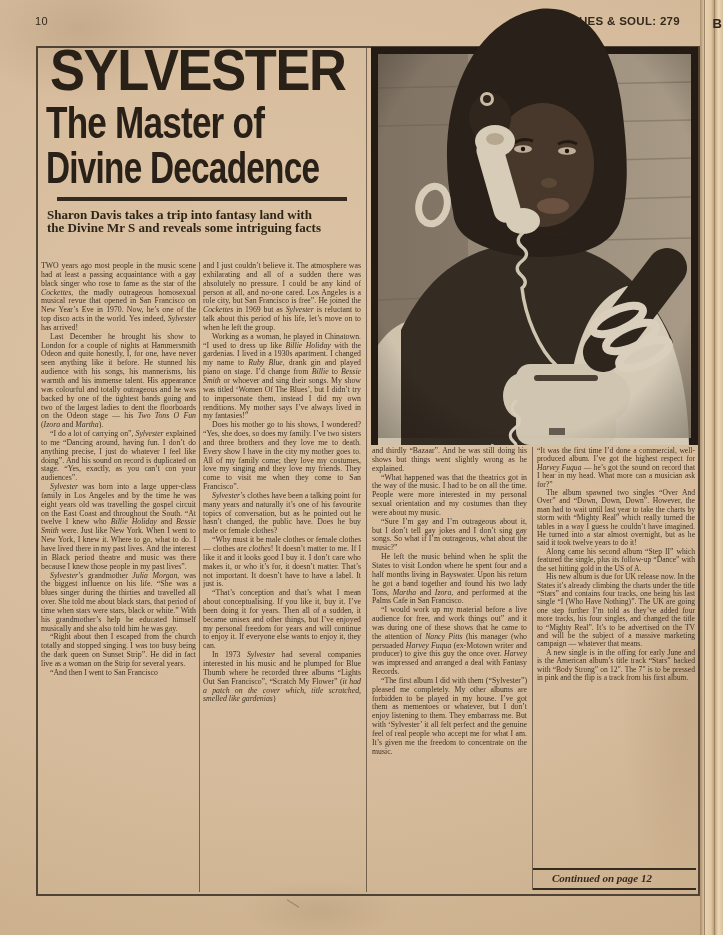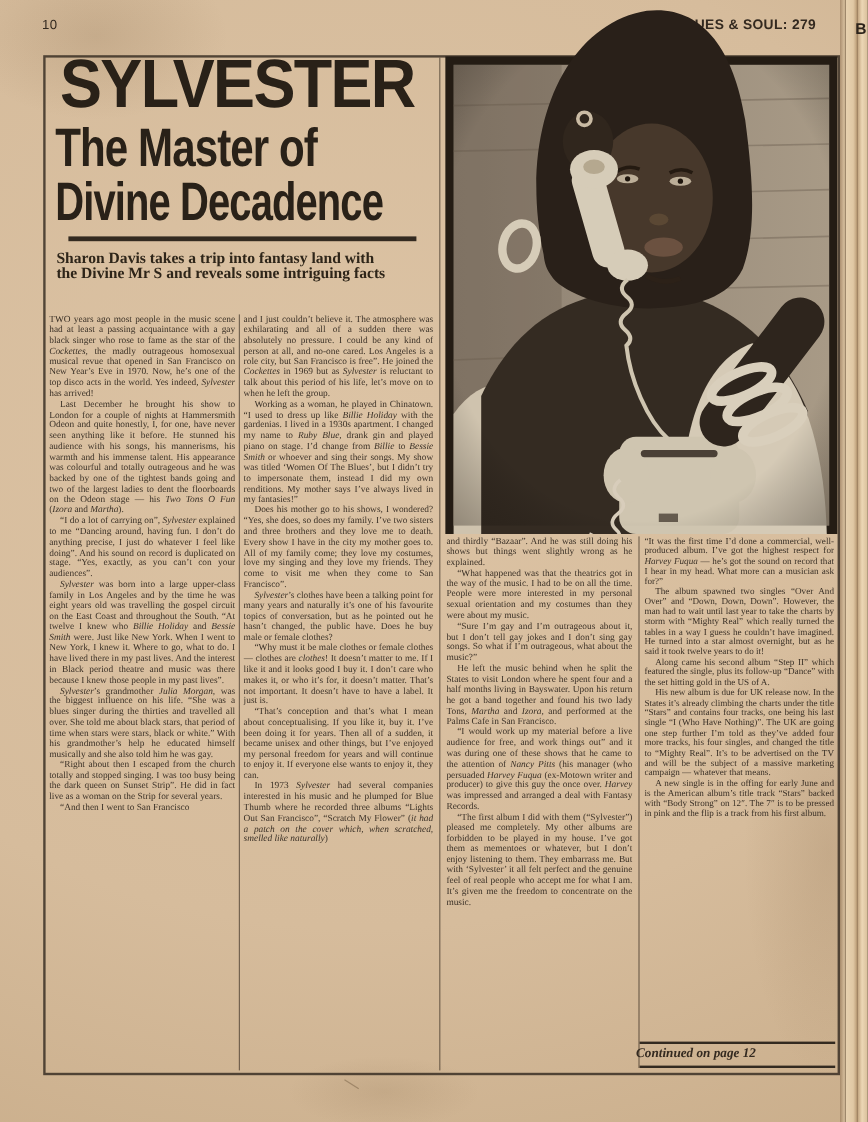--- a/index.html
+++ b/index.html
@@ -36,21 +36,21 @@
   .col p{margin:0;text-indent:9px;}
   .col p.noind{text-indent:0;}
   .col i{font-style:italic;}
   #col1{left:41px;top:262px;width:155px;height:629px;}
   #col2{left:203px;top:262px;width:158px;height:629px;}
   #col3{left:372px;top:447px;width:155px;height:443px;}
   #col4{left:537px;top:447px;width:158px;height:419px;font-size:7.6px;line-height:8.4px;}
   
   .photo-wrap{position:absolute;left:371px;top:0;width:327px;height:445px;z-index:2;}
   
-  .cont-text{position:absolute;left:530px;top:872px;width:156px;font-style:italic;
+  .cont-text{position:absolute;left:552px;top:872px;width:156px;font-style:italic;
              font-weight:700;font-size:11px;color:#342a20;z-index:1;}
   
   .page-edge{position:absolute;right:0;top:0;width:23px;height:935px;z-index:3;
     background:linear-gradient(90deg, rgba(137,108,77,.55) 0%, #e7d1af 22%,
                #e0c8a4 48%, #bb9c76 62%, #ecd7b5 80%, #d9bf9b 100%);}
   .edge-line{position:absolute;top:0;width:1px;height:935px;background:rgba(92,70,46,.5);}
   .next-letter{position:absolute;right:1px;top:16px;font-family:"Liberation Sans",sans-serif;
                font-weight:700;font-size:13px;color:#2d241b;z-index:4;}
   
   .stain{position:absolute;border-radius:50%;pointer-events:none;z-index:0;}
@@ -100,21 +100,21 @@
       <p>“Right about then I escaped from the church totally and stopped singing. I was too busy being the dark queen on Sunset Strip”. He did in fact live as a woman on the Strip for several years.</p>
       <p>“And then I went to San Francisco</p>
     </div>
   <div class="col" id="col2">
       <p class="noind">and I just couldn’t believe it. The atmosphere was exhilarating and all of a sudden there was absolutely no pressure. I could be any kind of person at all, and no-one cared. Los Angeles is a role city, but San Francisco is free”. He joined the <i>Cockettes</i> in 1969 but as <i>Sylvester</i> is reluctant to talk about this period of his life, let’s move on to when he left the group.</p>
       <p>Working as a woman, he played in Chinatown. “I used to dress up like <i>Billie Holiday</i> with the gardenias. I lived in a 1930s apartment. I changed my name to <i>Ruby Blue</i>, drank gin and played piano on stage. I’d change from <i>Billie</i> to <i>Bessie Smith</i> or whoever and sing their songs. My show was titled ‘Women Of The Blues’, but I didn’t try to impersonate them, instead I did my own renditions. My mother says I’ve always lived in my fantasies!”</p>
       <p>Does his mother go to his shows, I wondered? “Yes, she does, so does my family. I’ve two sisters and three brothers and they love me to death. Every show I have in the city my mother goes to. All of my family come; they love my costumes, love my singing and they love my friends. They come to visit me when they come to San Francisco”.</p>
       <p><i>Sylvester</i>’s clothes have been a talking point for many years and naturally it’s one of his favourite topics of conversation, but as he pointed out he hasn’t changed, the public have. Does he buy male or female clothes?</p>
       <p>“Why must it be male clothes or female clothes — clothes are <i>clothes</i>! It doesn’t matter to me. If I like it and it looks good I buy it. I don’t care who makes it, or who it’s for, it doesn’t matter. That’s not important. It doesn’t have to have a label. It just is.</p>
       <p>“That’s conception and that’s what I mean about conceptualising. If you like it, buy it. I’ve been doing it for years. Then all of a sudden, it became unisex and other things, but I’ve enjoyed my personal freedom for years and will continue to enjoy it. If everyone else wants to enjoy it, they can.</p>
-      <p>In 1973 <i>Sylvester</i> had several companies interested in his music and he plumped for Blue Thumb where he recorded three albums “Lights Out San Francisco”, “Scratch My Flower” (<i>it had a patch on the cover which, when scratched, smelled like naturally</i>)</p>
+      <p>In 1973 <i>Sylvester</i> had several companies interested in his music and he plumped for Blue Thumb where he recorded three albums “Lights Out San Francisco”, “Scratch My Flower” (<i>it had a patch on the cover which, title scratched, smelled like gardenias</i>)</p>
     </div>
   <div class="col" id="col3">
       <p class="noind">and thirdly “Bazaar”. And he was still doing his shows but things went slightly wrong as he explained.</p>
       <p>“What happened was that the theatrics got in the way of the music. I had to be on all the time. People were more interested in my personal sexual orientation and my costumes than they were about my music.</p>
       <p>“Sure I’m gay and I’m outrageous about it, but I don’t tell gay jokes and I don’t sing gay songs. So what if I’m outrageous, what about the music?”</p>
       <p>He left the music behind when he split the States to visit London where he spent four and a half months living in Bayswater. Upon his return he got a band together and found his two lady Tons, <i>Martha</i> and <i>Izora</i>, and performed at the Palms Cafe in San Francisco.</p>
       <p>“I would work up my material before a live audience for free, and work things out” and it was during one of these shows that he came to the attention of <i>Nancy Pitts</i> (his manager (who persuaded <i>Harvey Fuqua</i> (ex-Motown writer and producer) to give this guy the once over. <i>Harvey</i> was impressed and arranged a deal with Fantasy Records.</p>
       <p>“The first album I did with them (“Sylvester”) pleased me completely. My other albums are forbidden to be played in my house. I’ve got them as mementoes or whatever, but I don’t enjoy listening to them. They embarrass me. But with ‘Sylvester’ it all felt perfect and the genuine feel of real people who accept me for what I am. It’s given me the freedom to concentrate on the music.</p>
     </div>
   <div class="col" id="col4">

